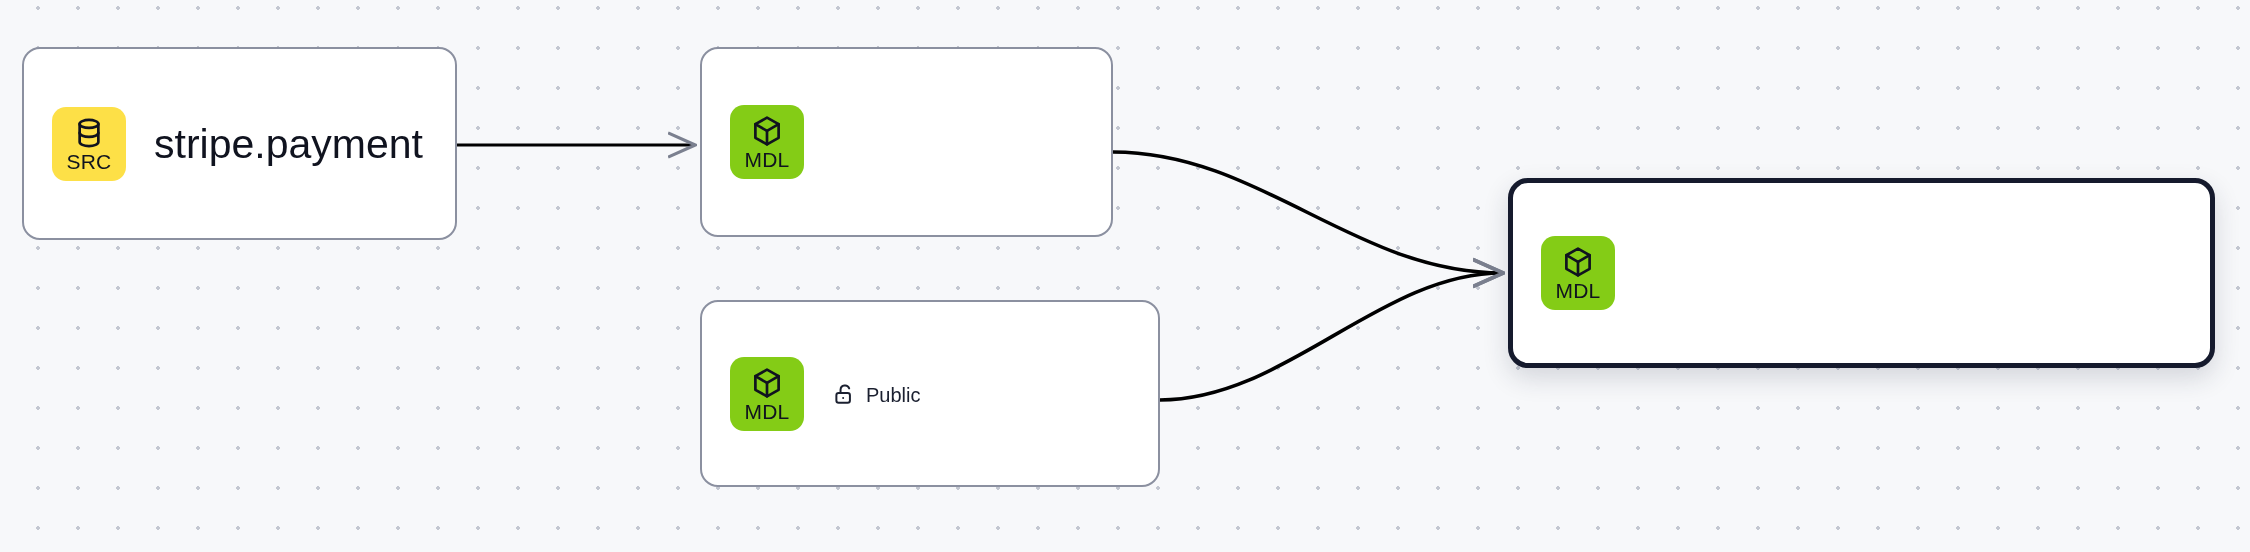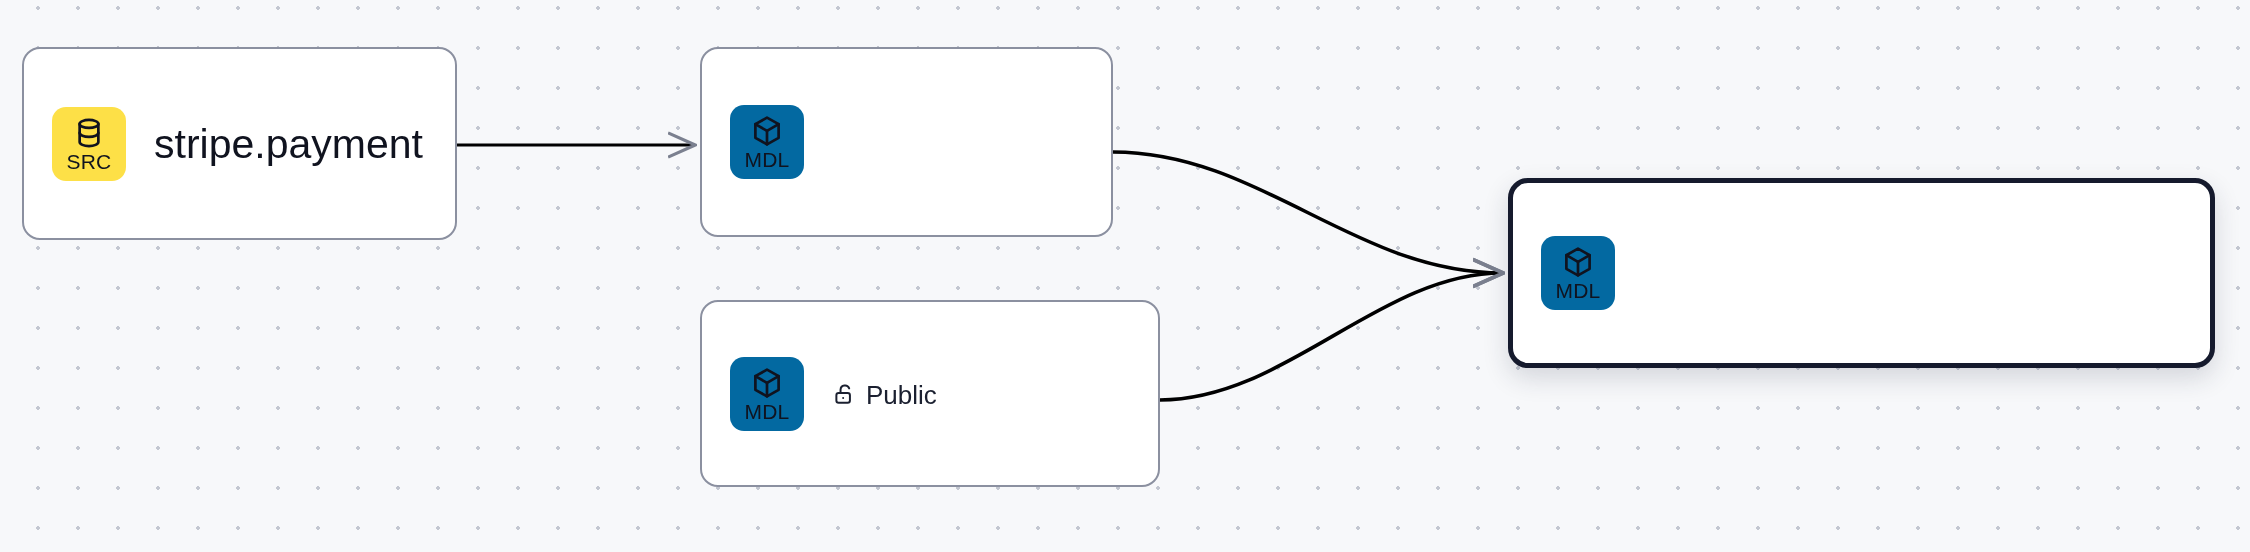--- a/index.html
+++ b/index.html
@@ -35,40 +35,40 @@
   .badge{
     flex:0 0 auto;
     width:74px;height:74px;
     border-radius:14px;
     display:flex;flex-direction:column;
     align-items:center;justify-content:center;
     gap:1px;
     margin-left:28px;
   }
   .badge.src{background:#fde047;}
-  .badge.mdl{background:#0369a1;}
+  .badge.mdl{background:#84cc16;}
   .badge svg{display:block;}
   .badge-text{
     font-size:21px;line-height:21px;
     color:#10131f;letter-spacing:.2px;
     font-family:"Liberation Sans","DejaVu Sans",sans-serif;
   }
 
   .labels{
     margin-left:28px;
     display:flex;flex-direction:column;justify-content:center;
     min-width:0;
   }
   .node-title{
     font-size:41px;line-height:40px;
     color:#10131f;white-space:nowrap;
   }
   .node-sub{
     display:flex;align-items:center;gap:9px;
-    font-size:26px;line-height:34px;color:#1b2030;
+    font-size:20px;line-height:34px;color:#1b2030;
     margin-top:2px;white-space:nowrap;
   }
   .node-sub svg{display:block;flex:0 0 auto;}
 
   #n1{left:22px;top:47px;width:435px;height:193px;}
   #n2{left:700px;top:47px;width:413px;height:190px;}
   #n3{left:700px;top:300px;width:460px;height:187px;}
   #n4{left:1508px;top:178px;width:707px;height:190px;}
 </style>
 </head>

